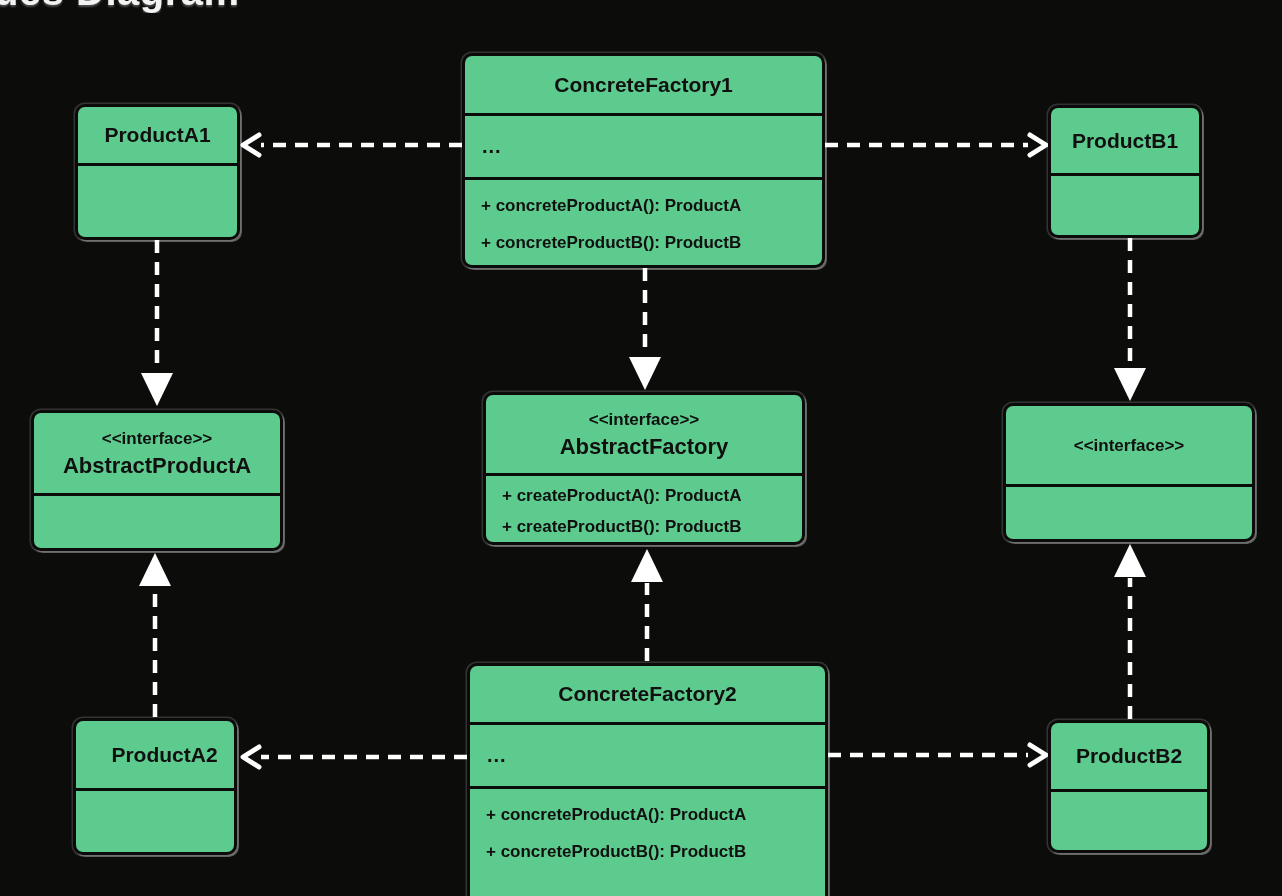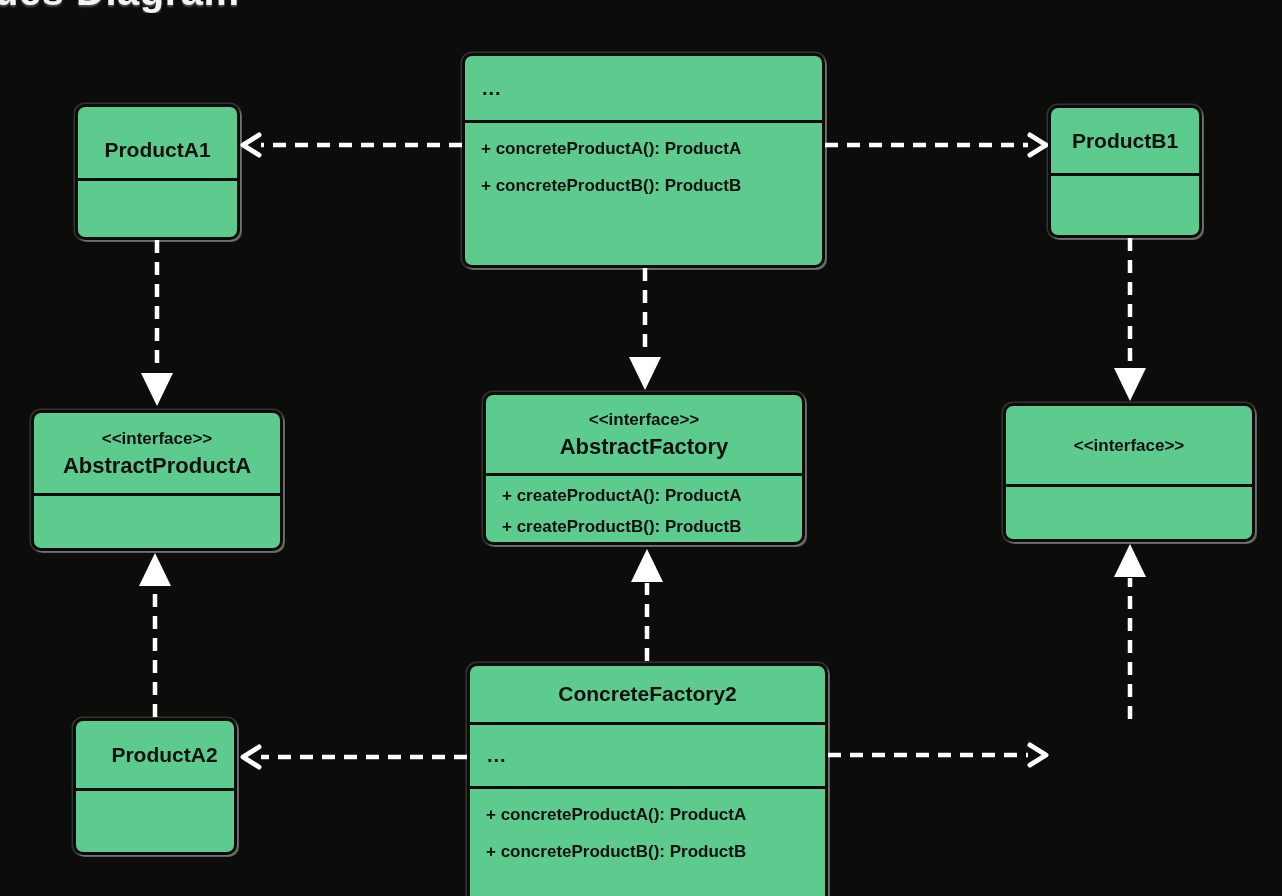--- a/index.html
+++ b/index.html
@@ -37,21 +37,21 @@
   .methods .m { font-size:17px; line-height:37px; white-space:nowrap; }
   .af .methods { padding-top:4px; }
   .af .methods .m { line-height:31px; }
   .empty-cmp { flex:1 1 auto; }
 
   
   .cf1  { left:462px;  top:53px;  width:363px; height:215px; }
   .cf1 .header { height:57px; }
   .cf1 .attrs  { height:64px; flex:0 0 auto; }
   .pa1  { left:75px;   top:104px; width:165px; height:136px; }
-  .pa1 .header { height:56px;margin-top:15px; }
+  .pa1 .header { height:56px; }
   .pb1  { left:1048px; top:105px; width:154px; height:133px; }
   .pb1 .header { height:65px; }
   .apa  { left:31px;   top:410px; width:252px; height:141px; }
   .apa .header { height:80px; }
   .af   { left:483px;  top:392px; width:322px; height:153px; }
   .af .header { height:78px; }
   .apb  { left:1003px; top:403px; width:252px; height:139px; }
   .apb .header { height:78px; }
   .cf2  { left:467px;  top:663px; width:361px; height:242px; }
   .cf2 .header { height:56px; }
@@ -123,20 +123,23 @@
       <path class="vee" d="M259 747 L243 757 L259 767"></path>
     </g>
 
     <g>
       <path class="dash" d="M828 755 H1028"></path>
       <path class="vee" d="M1030 745 L1046 755 L1030 765"></path>
     </g>
   </svg>
 
   <div class="uml-class cf1">
+    <div class="cmp header">
+      <span class="class-name">ConcreteFactory1</span>
+    </div>
     <div class="cmp attrs">
       <span class="dots">...</span>
     </div>
     <div class="cmp methods">
       <div class="m">+ concreteProductA(): ProductA</div>
       <div class="m">+ concreteProductB(): ProductB</div>
     </div>
   </div>
 
   <div class="uml-class pa1">
@@ -192,14 +195,20 @@
     </div>
   </div>
 
   <div class="uml-class pa2">
     <div class="cmp header">
       <span class="class-name">ProductA2</span>
     </div>
     <div class="cmp empty-cmp"></div>
   </div>
 
+  <div class="uml-class pb2">
+    <div class="cmp header">
+      <span class="class-name">ProductB2</span>
+    </div>
+    <div class="cmp empty-cmp"></div>
+  </div>
 
 </div>
 
 </body></html>

